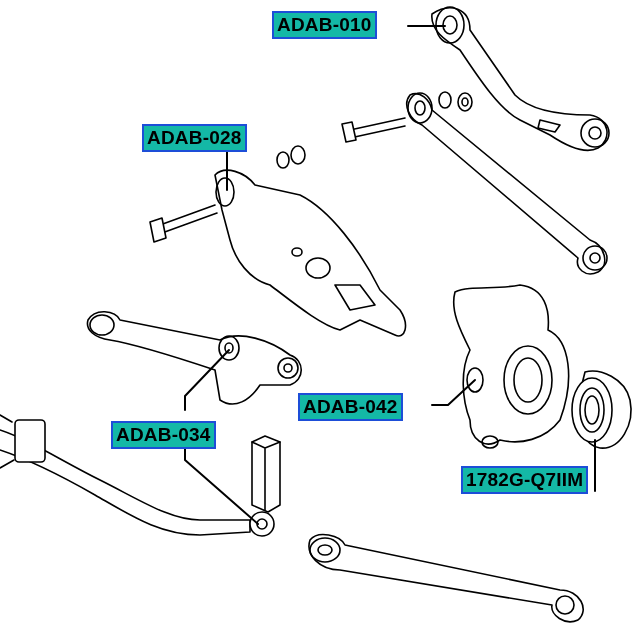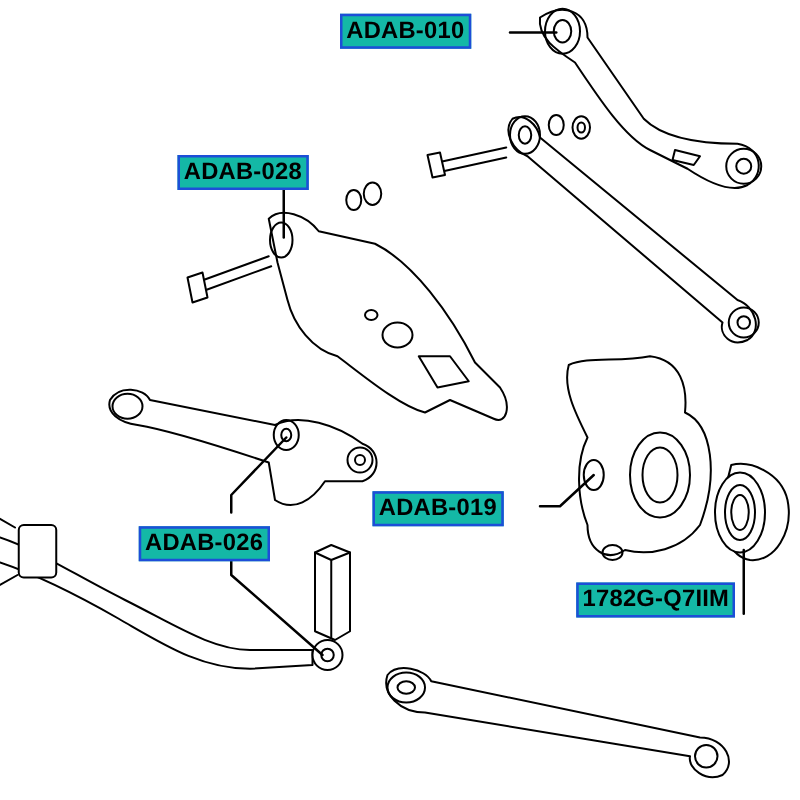--- a/index.html
+++ b/index.html
@@ -100,15 +100,15 @@
     <path d="M227 150 L227 190"></path>
     <path d="M432 405 L448 405 L475 380"></path>
     <path d="M185 410 L185 396 L229 350"></path>
     <path d="M185 446 L185 460 L258 524"></path>
     <path d="M595 491 L595 440"></path>
   </g>
 </svg>
 
 <div class="label" style="left:272px;top:11px;">ADAB-010</div>
 <div class="label" style="left:122px;top:124px;margin-left:20px;">ADAB-028</div>
-<div class="label" style="left:298px;top:393px;">ADAB-019</div>
-<div class="label" style="left:111px;top:421px;">ADAB-026</div>
+<div class="label" style="left:298px;top:393px;">ADAB-042</div>
+<div class="label" style="left:111px;top:421px;">ADAB-034</div>
 <div class="label" style="left:461px;top:466px;">1782G-Q7IIM</div>
 
 </body></html>

